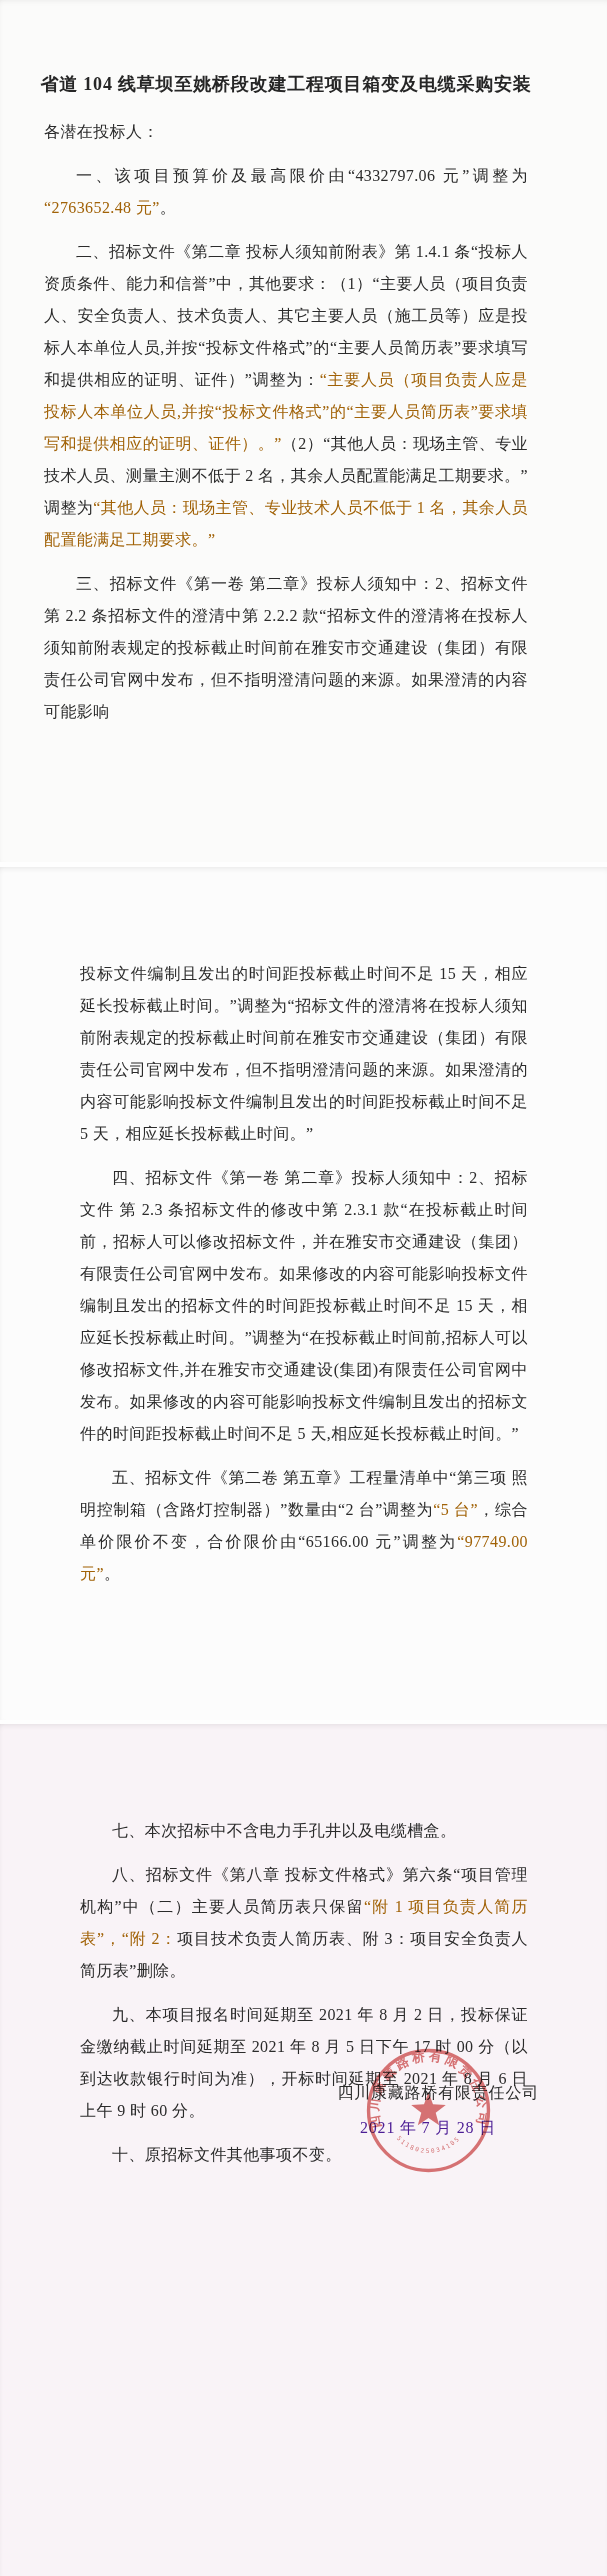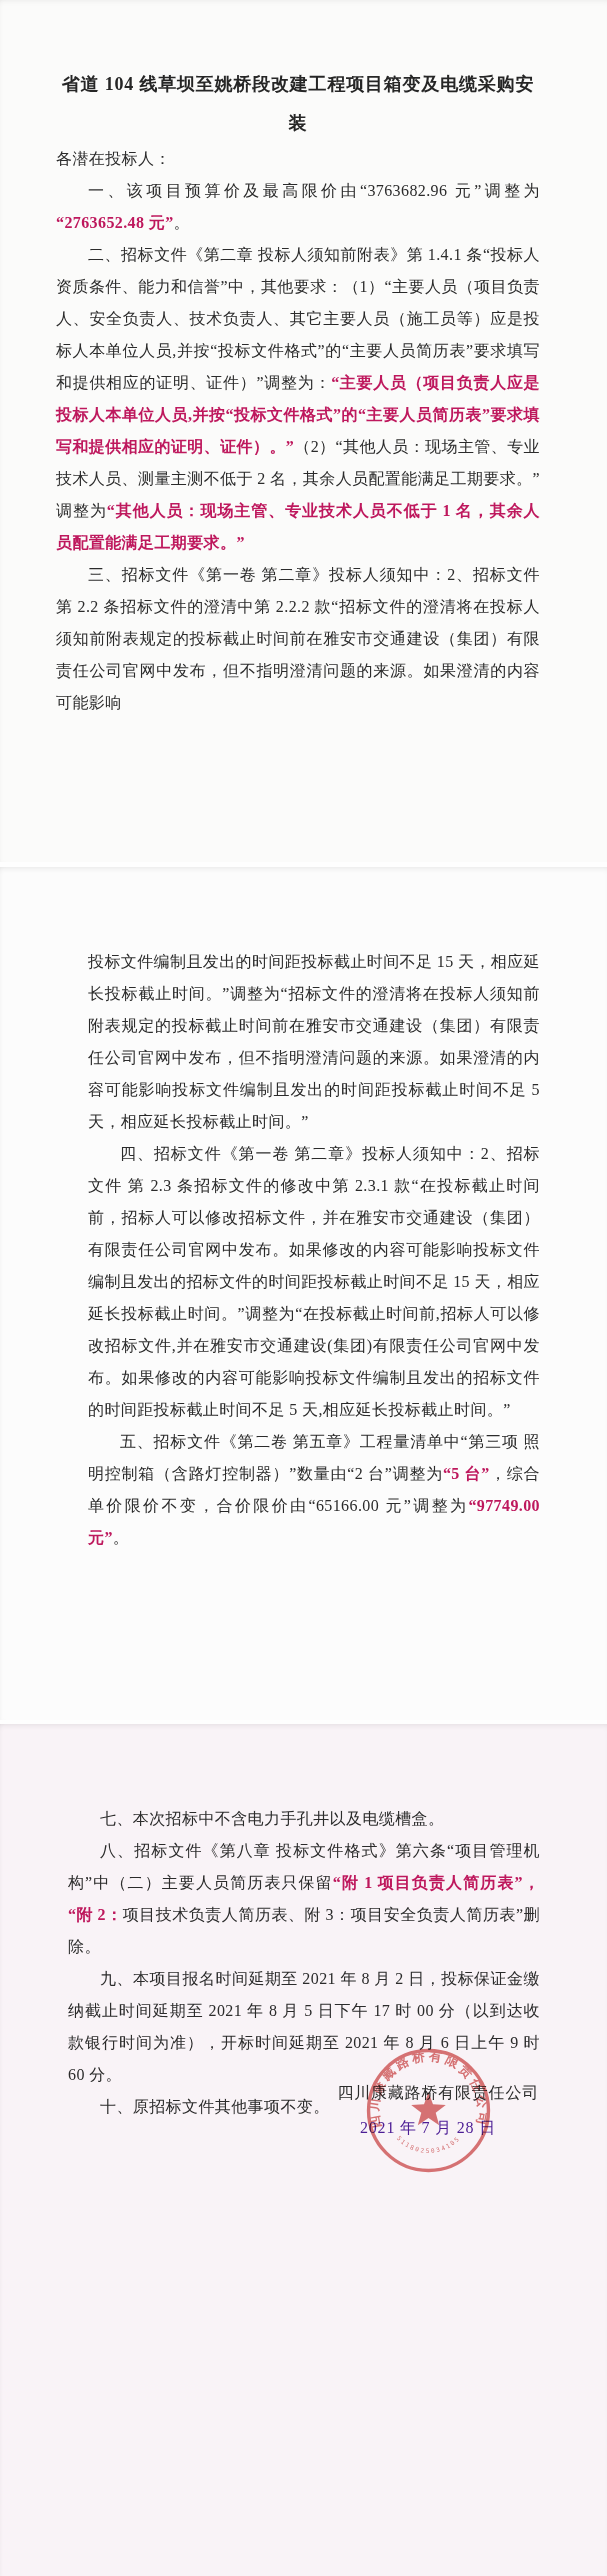--- a/index.html
+++ b/index.html
@@ -36,43 +36,43 @@
   }
   .page-gap {
     height: 4.6px;
     background: #fefefe;
   }
   .content {
     box-sizing: border-box;
     width: 100%;
     height: 100%;
   }
-  .page-1 .content { padding: 65px 67px 0 56px; }
-  .page-2 .content { padding: 79px 67px 0 88px; }
+  .page-1 .content { padding: 65px 67px 0 32px; }
+  .page-2 .content { padding: 79px 67px 0 68px; }
   .page-3 .content { padding: 79px 67px 0 68px; }
 
   p.doc-title {
     margin: 0;
     text-align: center;
     font-size: 18px;
     font-weight: 700;
     line-height: 39px;
     color: #262626;
     letter-spacing: 0.8px;
   }
   p.doc-para {
-    margin: 0;
+    margin: 12px;
     font-size: 16px;
     line-height: 32px;
     text-align: justify;
     color: #2b2b2b;
     letter-spacing: 0.4px;
   }
   p.doc-para.indent { text-indent: 2em; }
-  .doc-para .b { font-weight: 700; color: #be185d; }
+  .doc-para .b { font-weight: 400; color: #a16207; }
 
   .sign-company {
     position: absolute;
     top: 359px;
     right: 68px;
     font-size: 16px;
     color: #2b2b2b;
     letter-spacing: 0.8px;
     z-index: 2;
   }
@@ -113,21 +113,21 @@
 </style>
 </head>
 <body>
 
 <div class="scan">
 
   <div class="page page-1">
     <div class="content">
         <p class="doc-title">省道 104 线草坝至姚桥段改建工程项目箱变及电缆采购安装</p>
         <p class="doc-para"><span>各潜在投标人：</span></p>
-        <p class="doc-para indent"><span>一、该项目预算价及最高限价由“3763682.96 元”调整为</span><span class="b">“2763652.48 元”</span><span>。</span></p>
+        <p class="doc-para indent"><span>一、该项目预算价及最高限价由“4332797.06 元”调整为</span><span class="b">“2763652.48 元”</span><span>。</span></p>
         <p class="doc-para indent"><span>二、招标文件《第二章 投标人须知前附表》第 1.4.1 条“投标人资质条件、能力和信誉”中，其他要求：（1）“主要人员（项目负责人、安全负责人、技术负责人、其它主要人员（施工员等）应是投标人本单位人员,并按“投标文件格式”的“主要人员简历表”要求填写和提供相应的证明、证件）”调整为：</span><span class="b">“主要人员（项目负责人应是投标人本单位人员,并按“投标文件格式”的“主要人员简历表”要求填写和提供相应的证明、证件）。”</span><span>（2）“其他人员：现场主管、专业技术人员、测量主测不低于 2 名，其余人员配置能满足工期要求。”调整为</span><span class="b">“其他人员：现场主管、专业技术人员不低于 1 名，其余人员配置能满足工期要求。”</span></p>
         <p class="doc-para indent"><span>三、招标文件《第一卷 第二章》投标人须知中：2、招标文件 第 2.2 条招标文件的澄清中第 2.2.2 款“招标文件的澄清将在投标人须知前附表规定的投标截止时间前在雅安市交通建设（集团）有限责任公司官网中发布，但不指明澄清问题的来源。如果澄清的内容可能影响</span></p>
       </div>
   </div>
 
   <div class="page-gap"></div>
 
   <div class="page page-2">
     <div class="content">
         <p class="doc-para"><span>投标文件编制且发出的时间距投标截止时间不足 15 天，相应延长投标截止时间。”调整为“招标文件的澄清将在投标人须知前附表规定的投标截止时间前在雅安市交通建设（集团）有限责任公司官网中发布，但不指明澄清问题的来源。如果澄清的内容可能影响投标文件编制且发出的时间距投标截止时间不足 5 天，相应延长投标截止时间。”</span></p>

